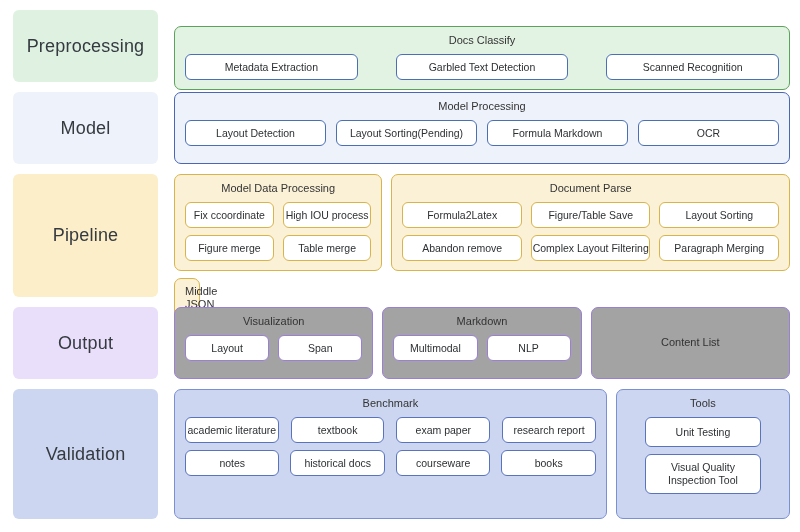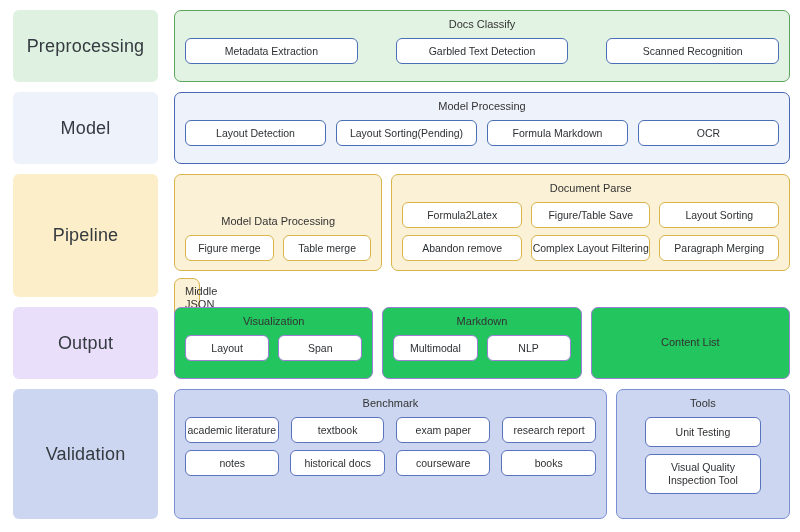--- a/index.html
+++ b/index.html
@@ -118,21 +118,21 @@
   
   .panel.yellow { background: #fbf1d6; border-color: #d9b44a; justify-content: flex-end; }
   .panel.yellow .chip { border-color: #d9b44a; }
   .panel.yellow.bar {
     padding: 6px 10px;
     justify-content: center;
   }
   .panel.yellow.bar .panel-title { margin-bottom: 0; }
 
   
-  .panel.purple { background: #22c55e; border-color: #9b7fd4; }
+  .panel.purple { background: #a3a3a3; border-color: #9b7fd4; }
   .panel.purple .chip { border-color: #9b7fd4; }
   .panel.purple.plain { justify-content: center; }
   .panel.purple.plain .panel-title { margin-bottom: 0; }
 
   
   .panel.peri { background: #ccd6f0; border-color: #7b8fd4; }
   .panel.peri .chip { border-color: #5a73bd; }
 
   .grow-1 { flex: 1 1 0; }
   .grow-2 { flex: 2.02 1 0; }
@@ -151,21 +151,21 @@
   .row-pipe .content-row:first-child { flex: 1 1 auto; }
 </style>
 </head>
 <body>
 
 <div class="diagram">
 
   <div class="row row-pre">
     <div class="stage green">Preprocessing</div>
     <div class="content">
-      <div class="content-row" style="flex:1 1 auto;">
+      <div class="content-row" style="flex:1 1 auto;margin-top:16px;">
         <div class="panel green grow-1">
           <div class="panel-title">Docs Classify</div>
           <div class="chips">
             <div class="chip">Metadata Extraction</div>
             <div class="chip">Garbled Text Detection</div>
             <div class="chip">Scanned Recognition</div>
           </div>
         </div>
       </div>
     </div>
@@ -187,20 +187,24 @@
       </div>
     </div>
   </div>
 
   <div class="row row-pipe">
     <div class="stage yellow">Pipeline</div>
     <div class="content">
       <div class="content-row">
         <div class="panel yellow grow-1">
           <div class="panel-title">Model Data Processing</div>
+          <div class="chips">
+            <div class="chip">Fix ccoordinate</div>
+            <div class="chip">High IOU process</div>
+          </div>
           <div class="chips">
             <div class="chip">Figure merge</div>
             <div class="chip">Table merge</div>
           </div>
         </div>
         <div class="panel yellow grow-2">
           <div class="panel-title">Document Parse</div>
           <div class="chips">
             <div class="chip">Formula2Latex</div>
             <div class="chip">Figure/Table Save</div>

